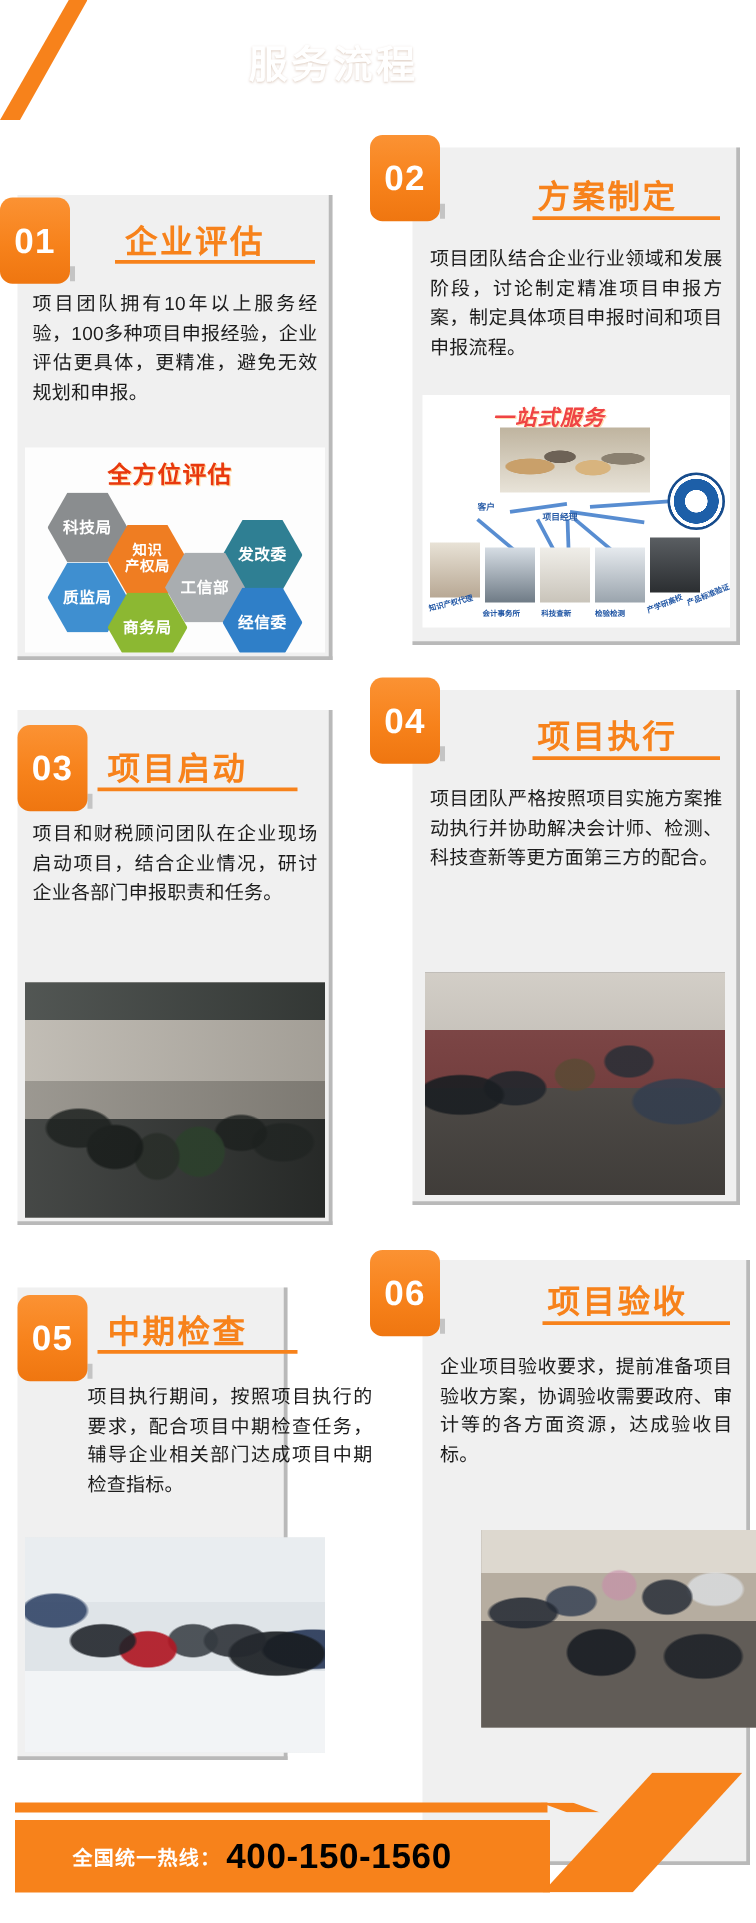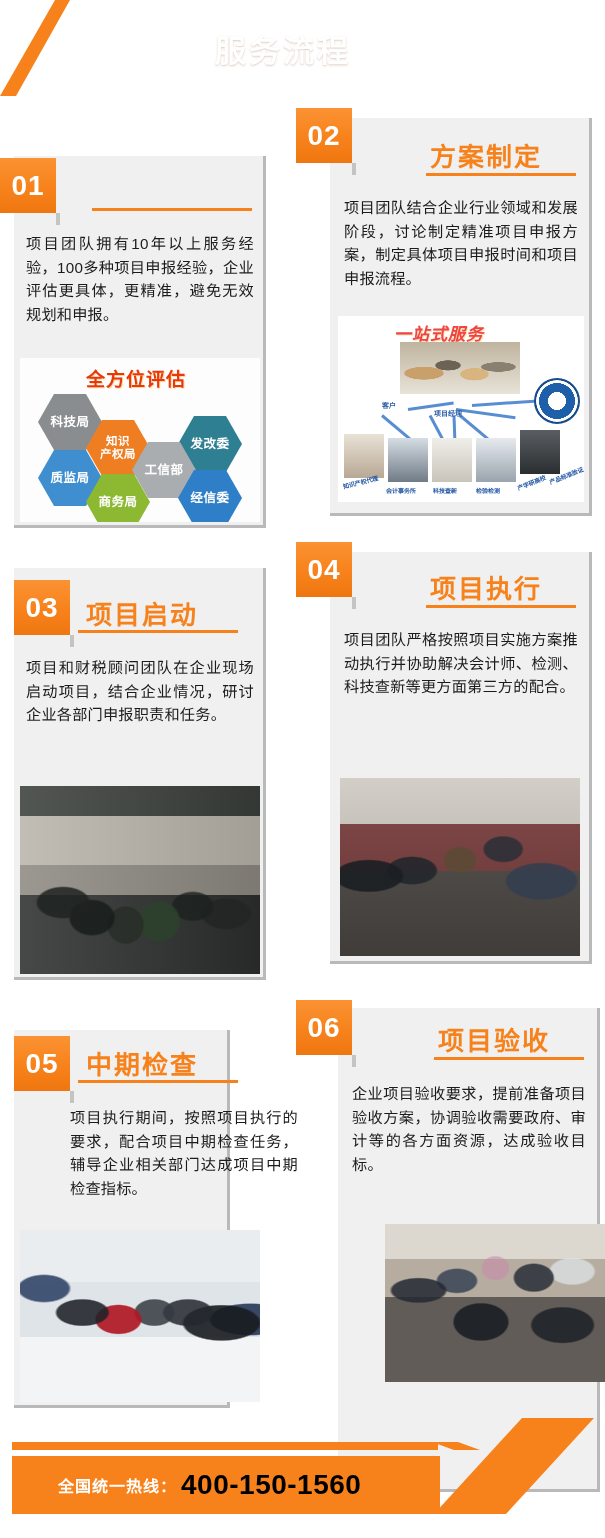--- a/index.html
+++ b/index.html
@@ -28,21 +28,21 @@
     width: 485px; height: 56px;
     clip-path: polygon(52px 0, 485px 0, 485px 56px, 20px 56px);
   }
   .hdr-diag-a {
     left: 116px; top: 20px;
     width: 70px; height: 96px;
     background: #f7821b;
     clip-path: polygon(55px 0, 70px 0, 16px 96px, 0 96px);
   }
   .hdr-title {
-    position: absolute; left: 215px; top: 26px;
+    position: absolute; left: 199px; top: 26px;
     height: 46px;
     display: flex; align-items: baseline; gap: 12px;
     white-space: nowrap;
   }
   .hdr-cn {
     font-size: 31px; font-weight: bold; color: #ffffff;
     letter-spacing: 3px;
     text-shadow: 0 1px 2px rgba(120,50,0,.25);
   }
   .hdr-en {
@@ -59,27 +59,28 @@
   }
   .card.c1 { left: 14px;  top: 156px;  width: 252px; height: 372px; }
   .card.c2 { left: 330px; top: 118px;  width: 262px; height: 398px; }
   .card.c3 { left: 14px;  top: 568px;  width: 252px; height: 412px; }
   .card.c4 { left: 330px; top: 552px;  width: 262px; height: 412px; }
   .card.c5 { left: 14px;  top: 1030px; width: 216px; height: 378px; }
   .card.c6 { left: 338px; top: 1008px; width: 262px; height: 484px; padding-left: 39px; }
 
   .badge {
     position: absolute;
-    width: 56px; height: 55px;
+    width: 56px; height: 69px;
     background: linear-gradient(180deg,#fb9233 0%,#f7821b 55%,#ef7610 100%);
     color: #ffffff;
     font-size: 28px; font-weight: bold;
     display: flex; align-items: center; justify-content: center;
     letter-spacing: 1px;
     z-index: 5;
+    border-radius: 10px;
   }
   .badge-shadow {
     position: absolute;
     width: 4px; height: 12px;
     background: #c4c4c4;
     z-index: 4;
   }
   
   .b1 { left: 0px;   top: 158px; }
   .b2 { left: 296px; top: 108px; }
@@ -348,20 +349,21 @@
     <div class="hdr-diag-a"></div>
     <div class="hdr-main"></div>
 
     <div class="hdr-title">
       <span class="hdr-cn">服务流程</span>
       <span class="hdr-en">Service flow</span>
     </div>
   </div>
 
   <div class="card c1">
+    <div class="card-title">企业评估</div>
     <div class="title-rule"></div>
     <div class="card-body">项目团队拥有10年以上服务经验，100多种项目申报经验，企业评估更具体，更精准，避免无效规划和申报。</div>
 
     <div class="media hex-media">
       <div class="hex-title">全方位评估</div>
       <div class="hex" style="left:18px; top:36px;  background:#8a8d8f;">
           <span>科技局</span>
         </div>
       <div class="hex" style="left:66px; top:62px;  background:#ef7d22; font-size:11.5px;">
           <span style="white-space:pre-line">知识

